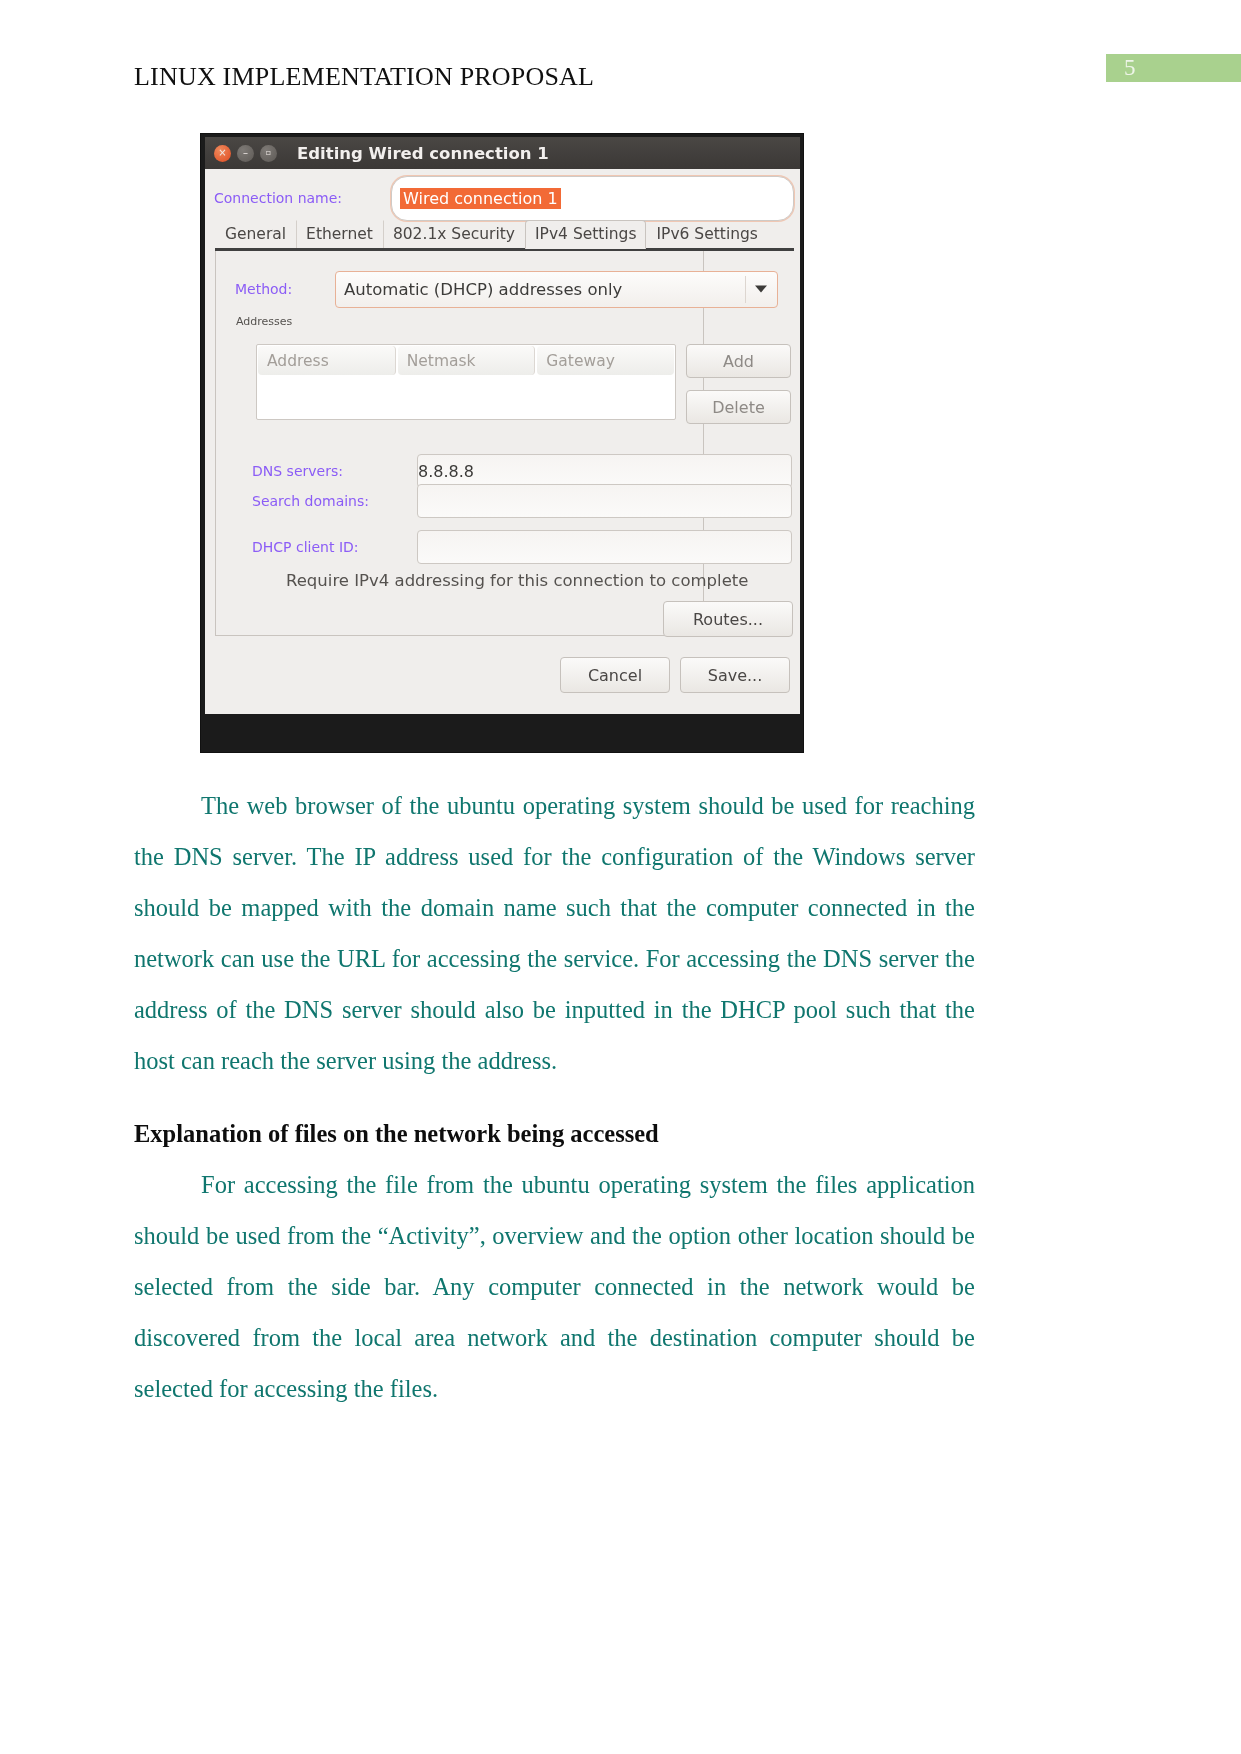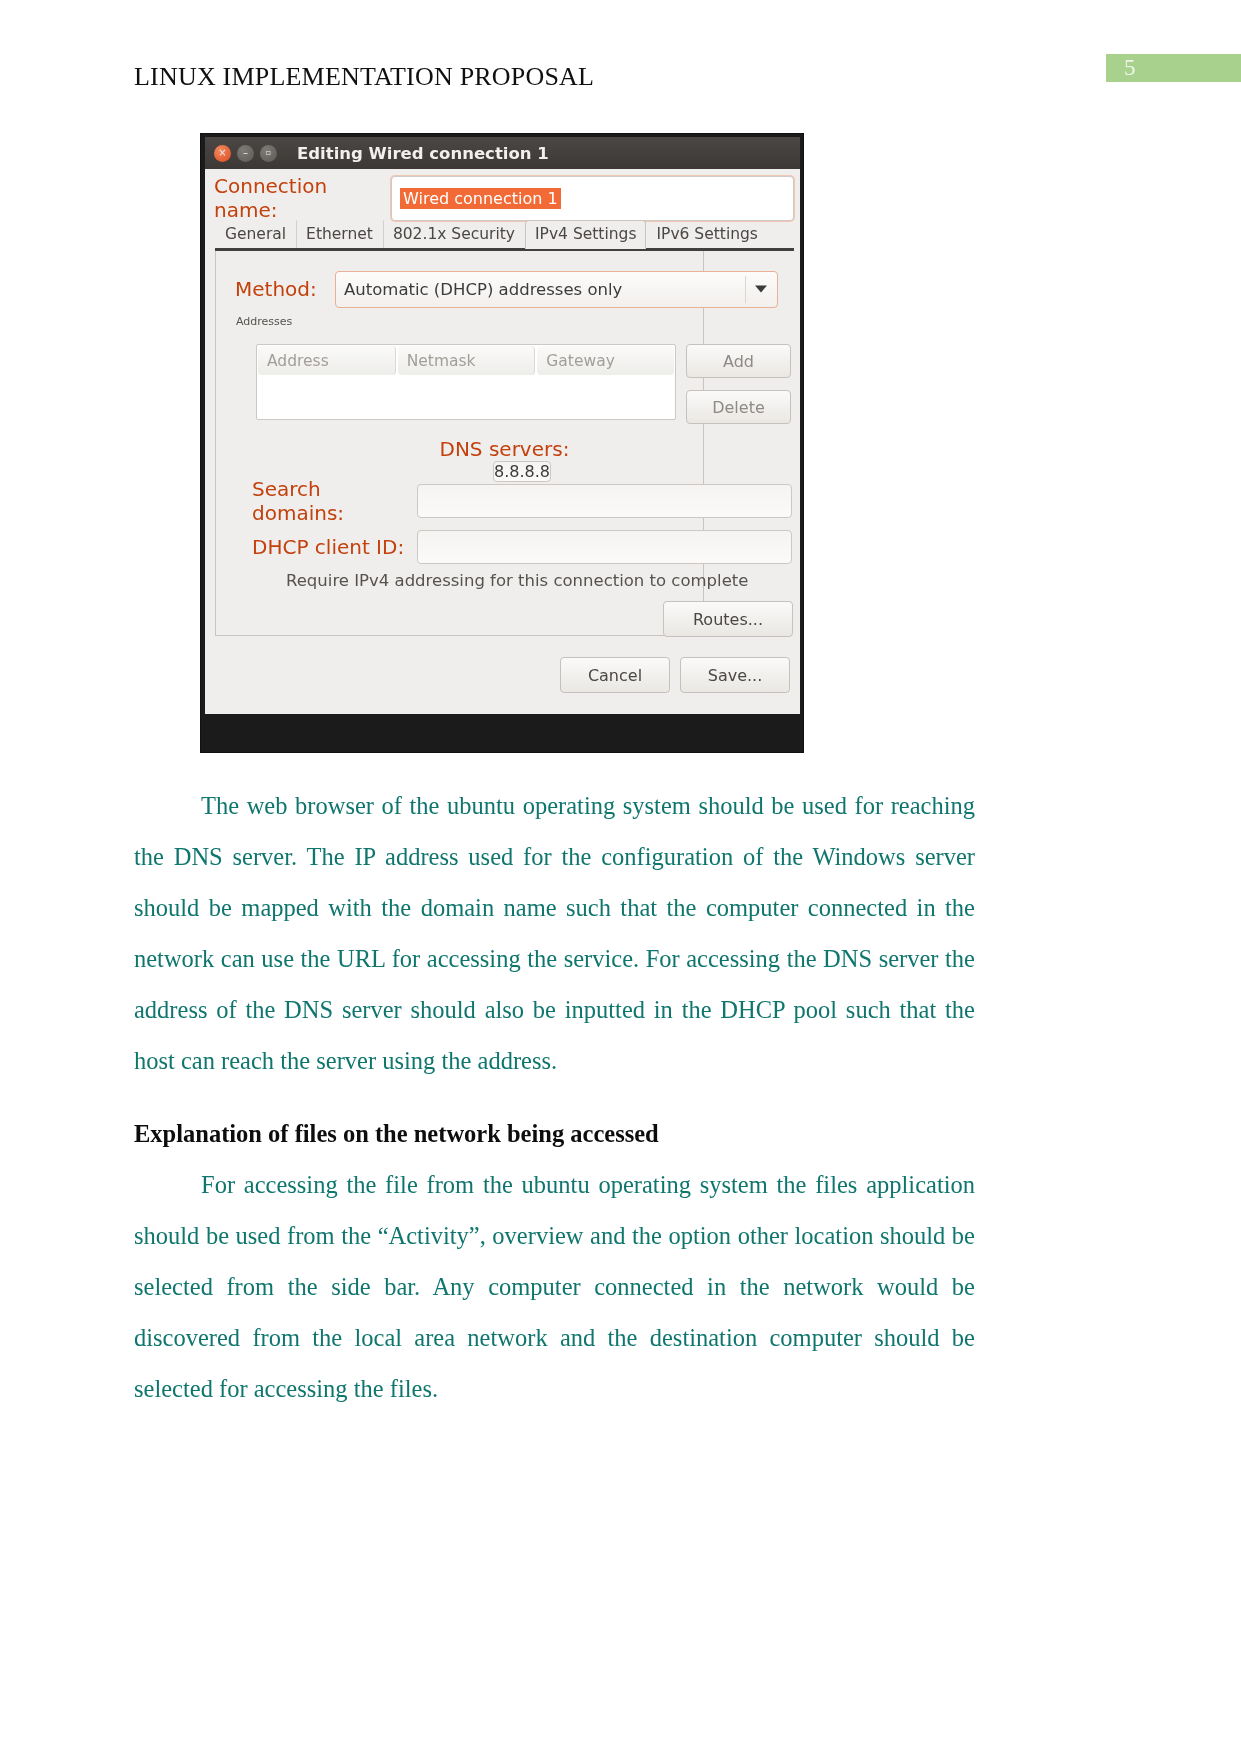--- a/index.html
+++ b/index.html
@@ -99,32 +99,32 @@
   }
 
   .row-conn {
     position: absolute;
     left: 9px; top: 10px;
     width: 580px; height: 38px;
     display: flex;
     align-items: center;
   }
   .lbl {
-    color: #c2410c;
-    font-size: 20px;
+    color: #8b5cf6;
+    font-size: 14px;
     font-family: "DejaVu Sans", sans-serif;
   }
   .conn-label { width: 177px; }
   .conn-input {
     position: relative;
     flex: 1;
     height: 45px;
     background: #ffffff;
     border: 1px solid #cfcac6;
-    border-radius: 4px;
+    border-radius: 16px;
     display: flex;
     align-items: center;
     padding: 0 8px;
     box-shadow: 0 0 0 1px rgba(240,150,110,0.45);
   }
   .conn-selected {
     background: #f26a36;
     color: #ffffff;
     font-size: 16px;
     padding: 1px 3px;
@@ -275,21 +275,21 @@
     background: linear-gradient(to bottom, #f6f4f2, #fbfaf9);
     border: 1px solid #cdc8c3;
     border-radius: 4px;
     display: flex;
     align-items: center;
     padding: 0 0;
     font-size: 16px;
     color: #3c3b39;
     font-family: "DejaVu Sans", sans-serif;
   }
-  .row-dns { top: 186px; flex-direction: column; }
+  .row-dns { top: 202px; }
   .row-search { top: 232px; }
   .row-dhcpid { top: 278px; }
 
   .require-text {
     position: absolute;
     left: 70px; top: 320px;
     font-size: 16.5px;
     color: #55524f;
     white-space: nowrap;
     font-family: "DejaVu Sans", sans-serif;

